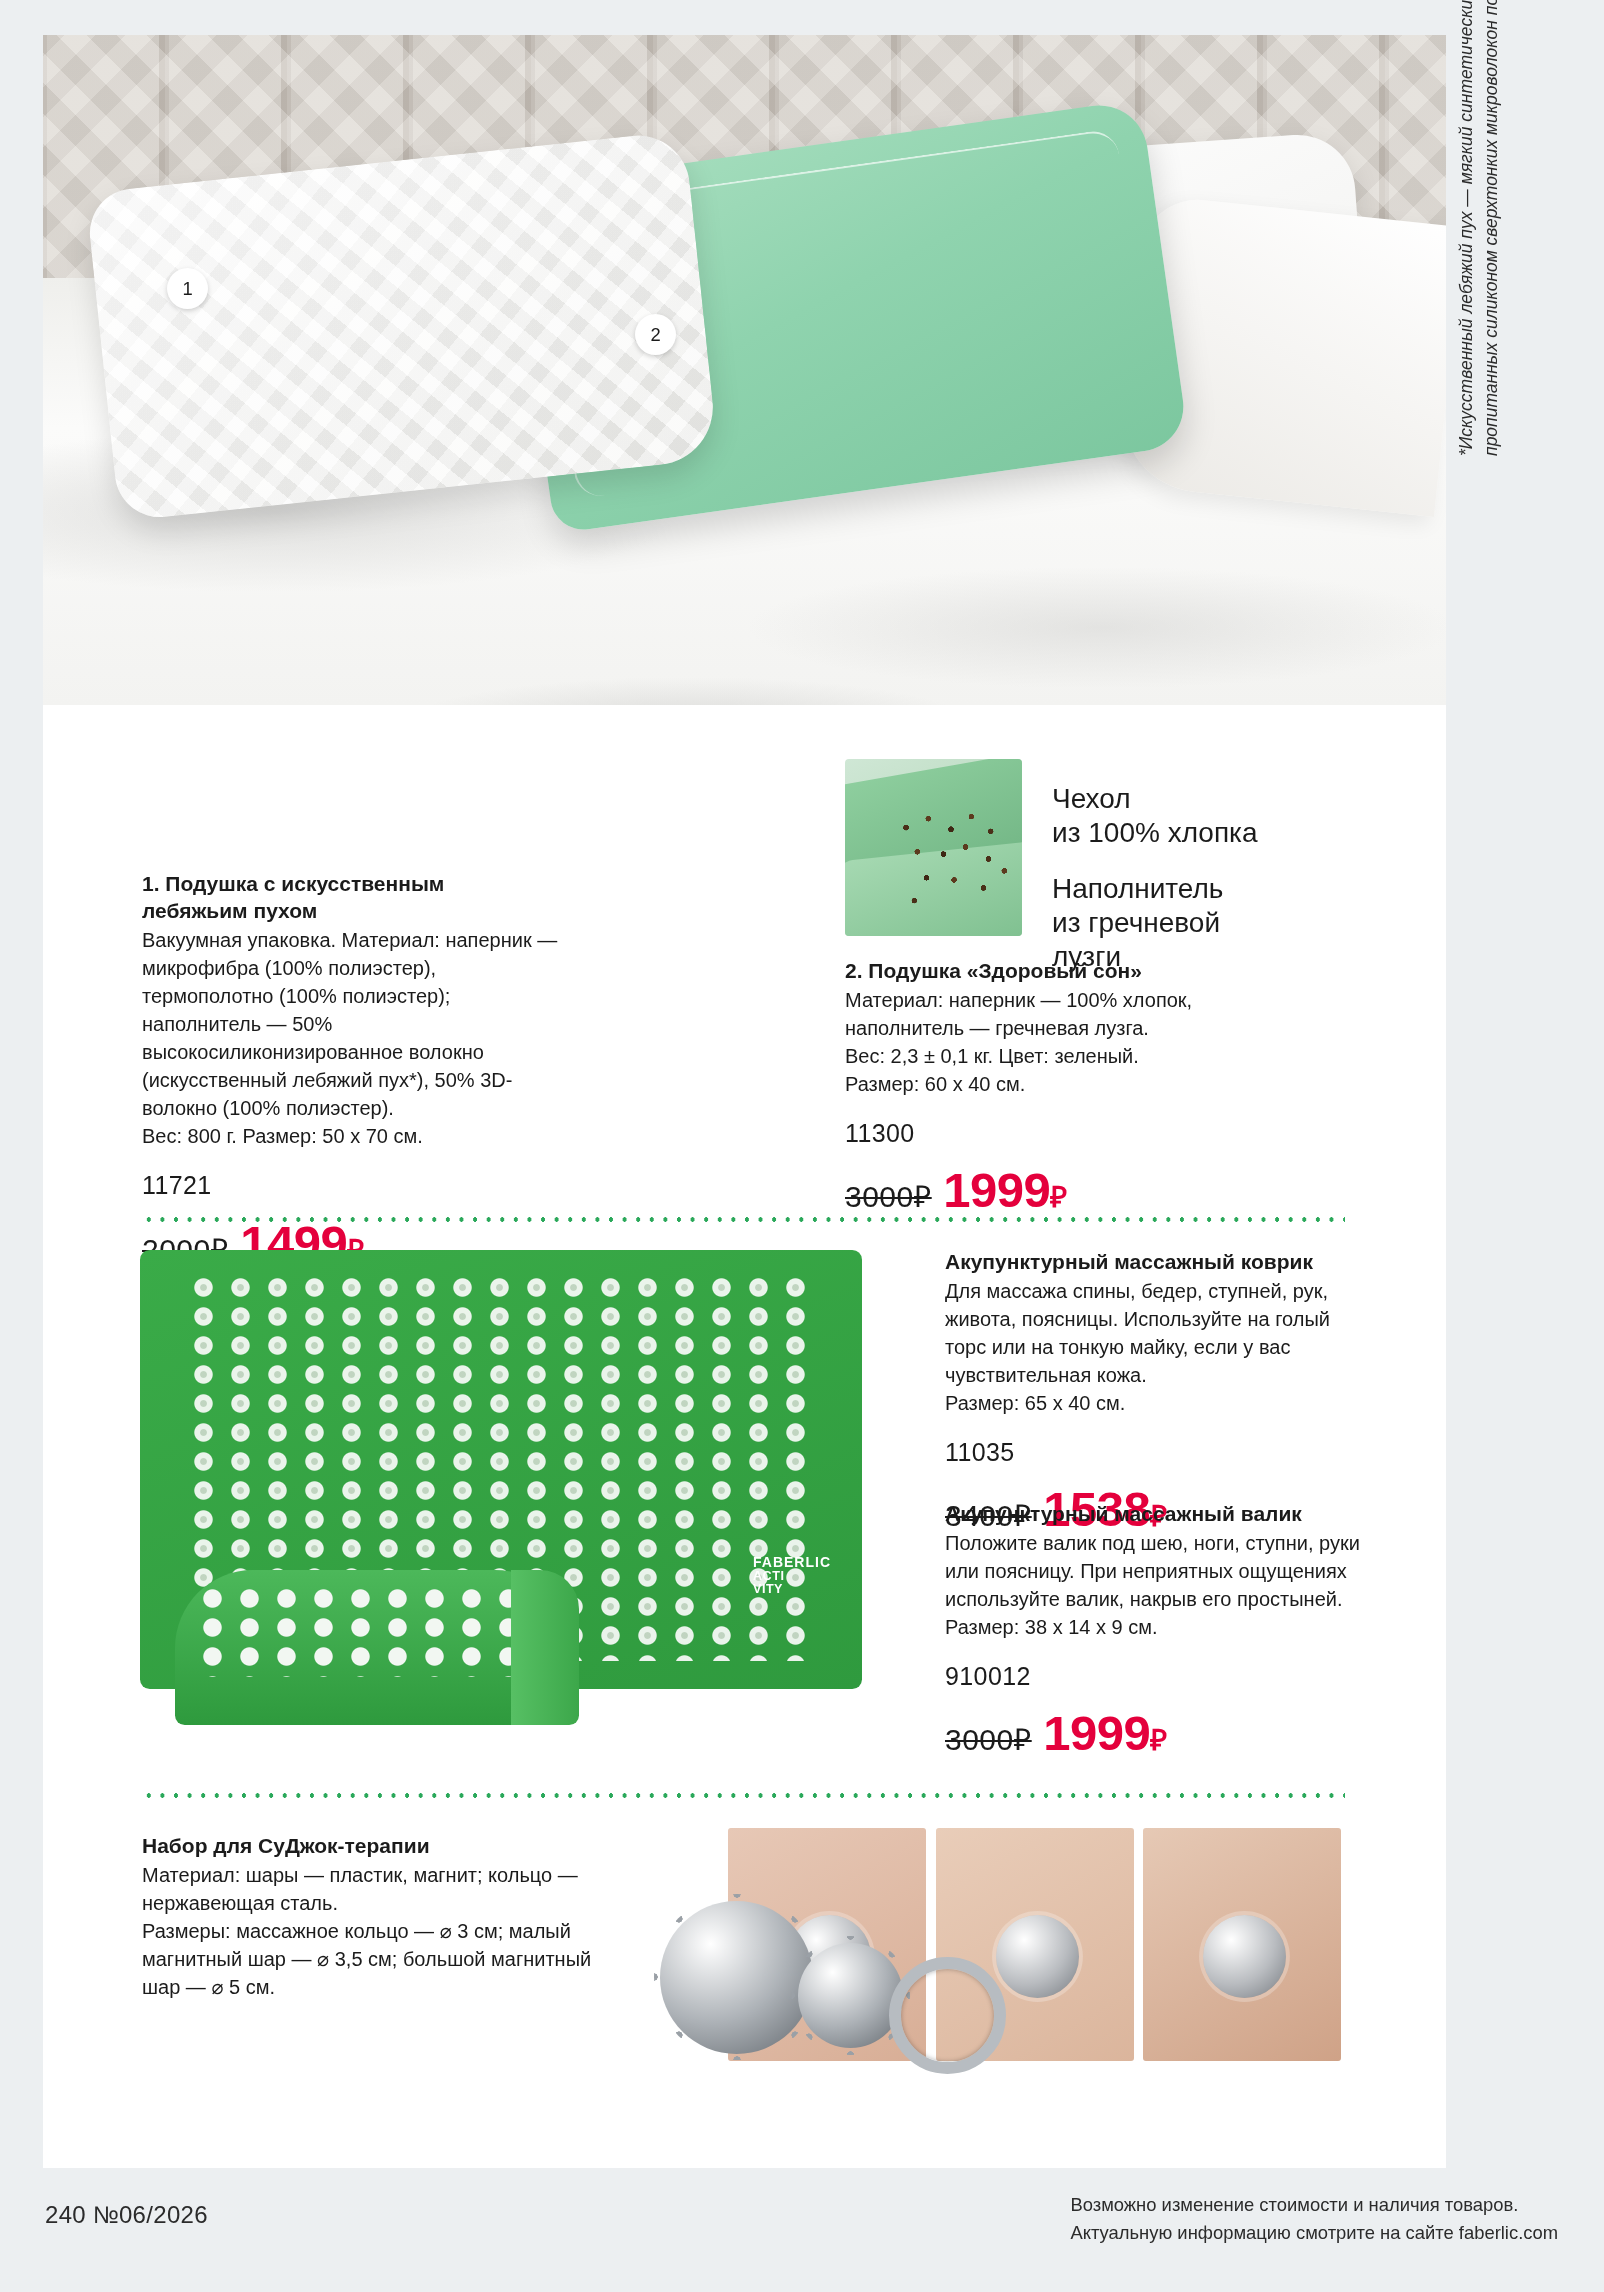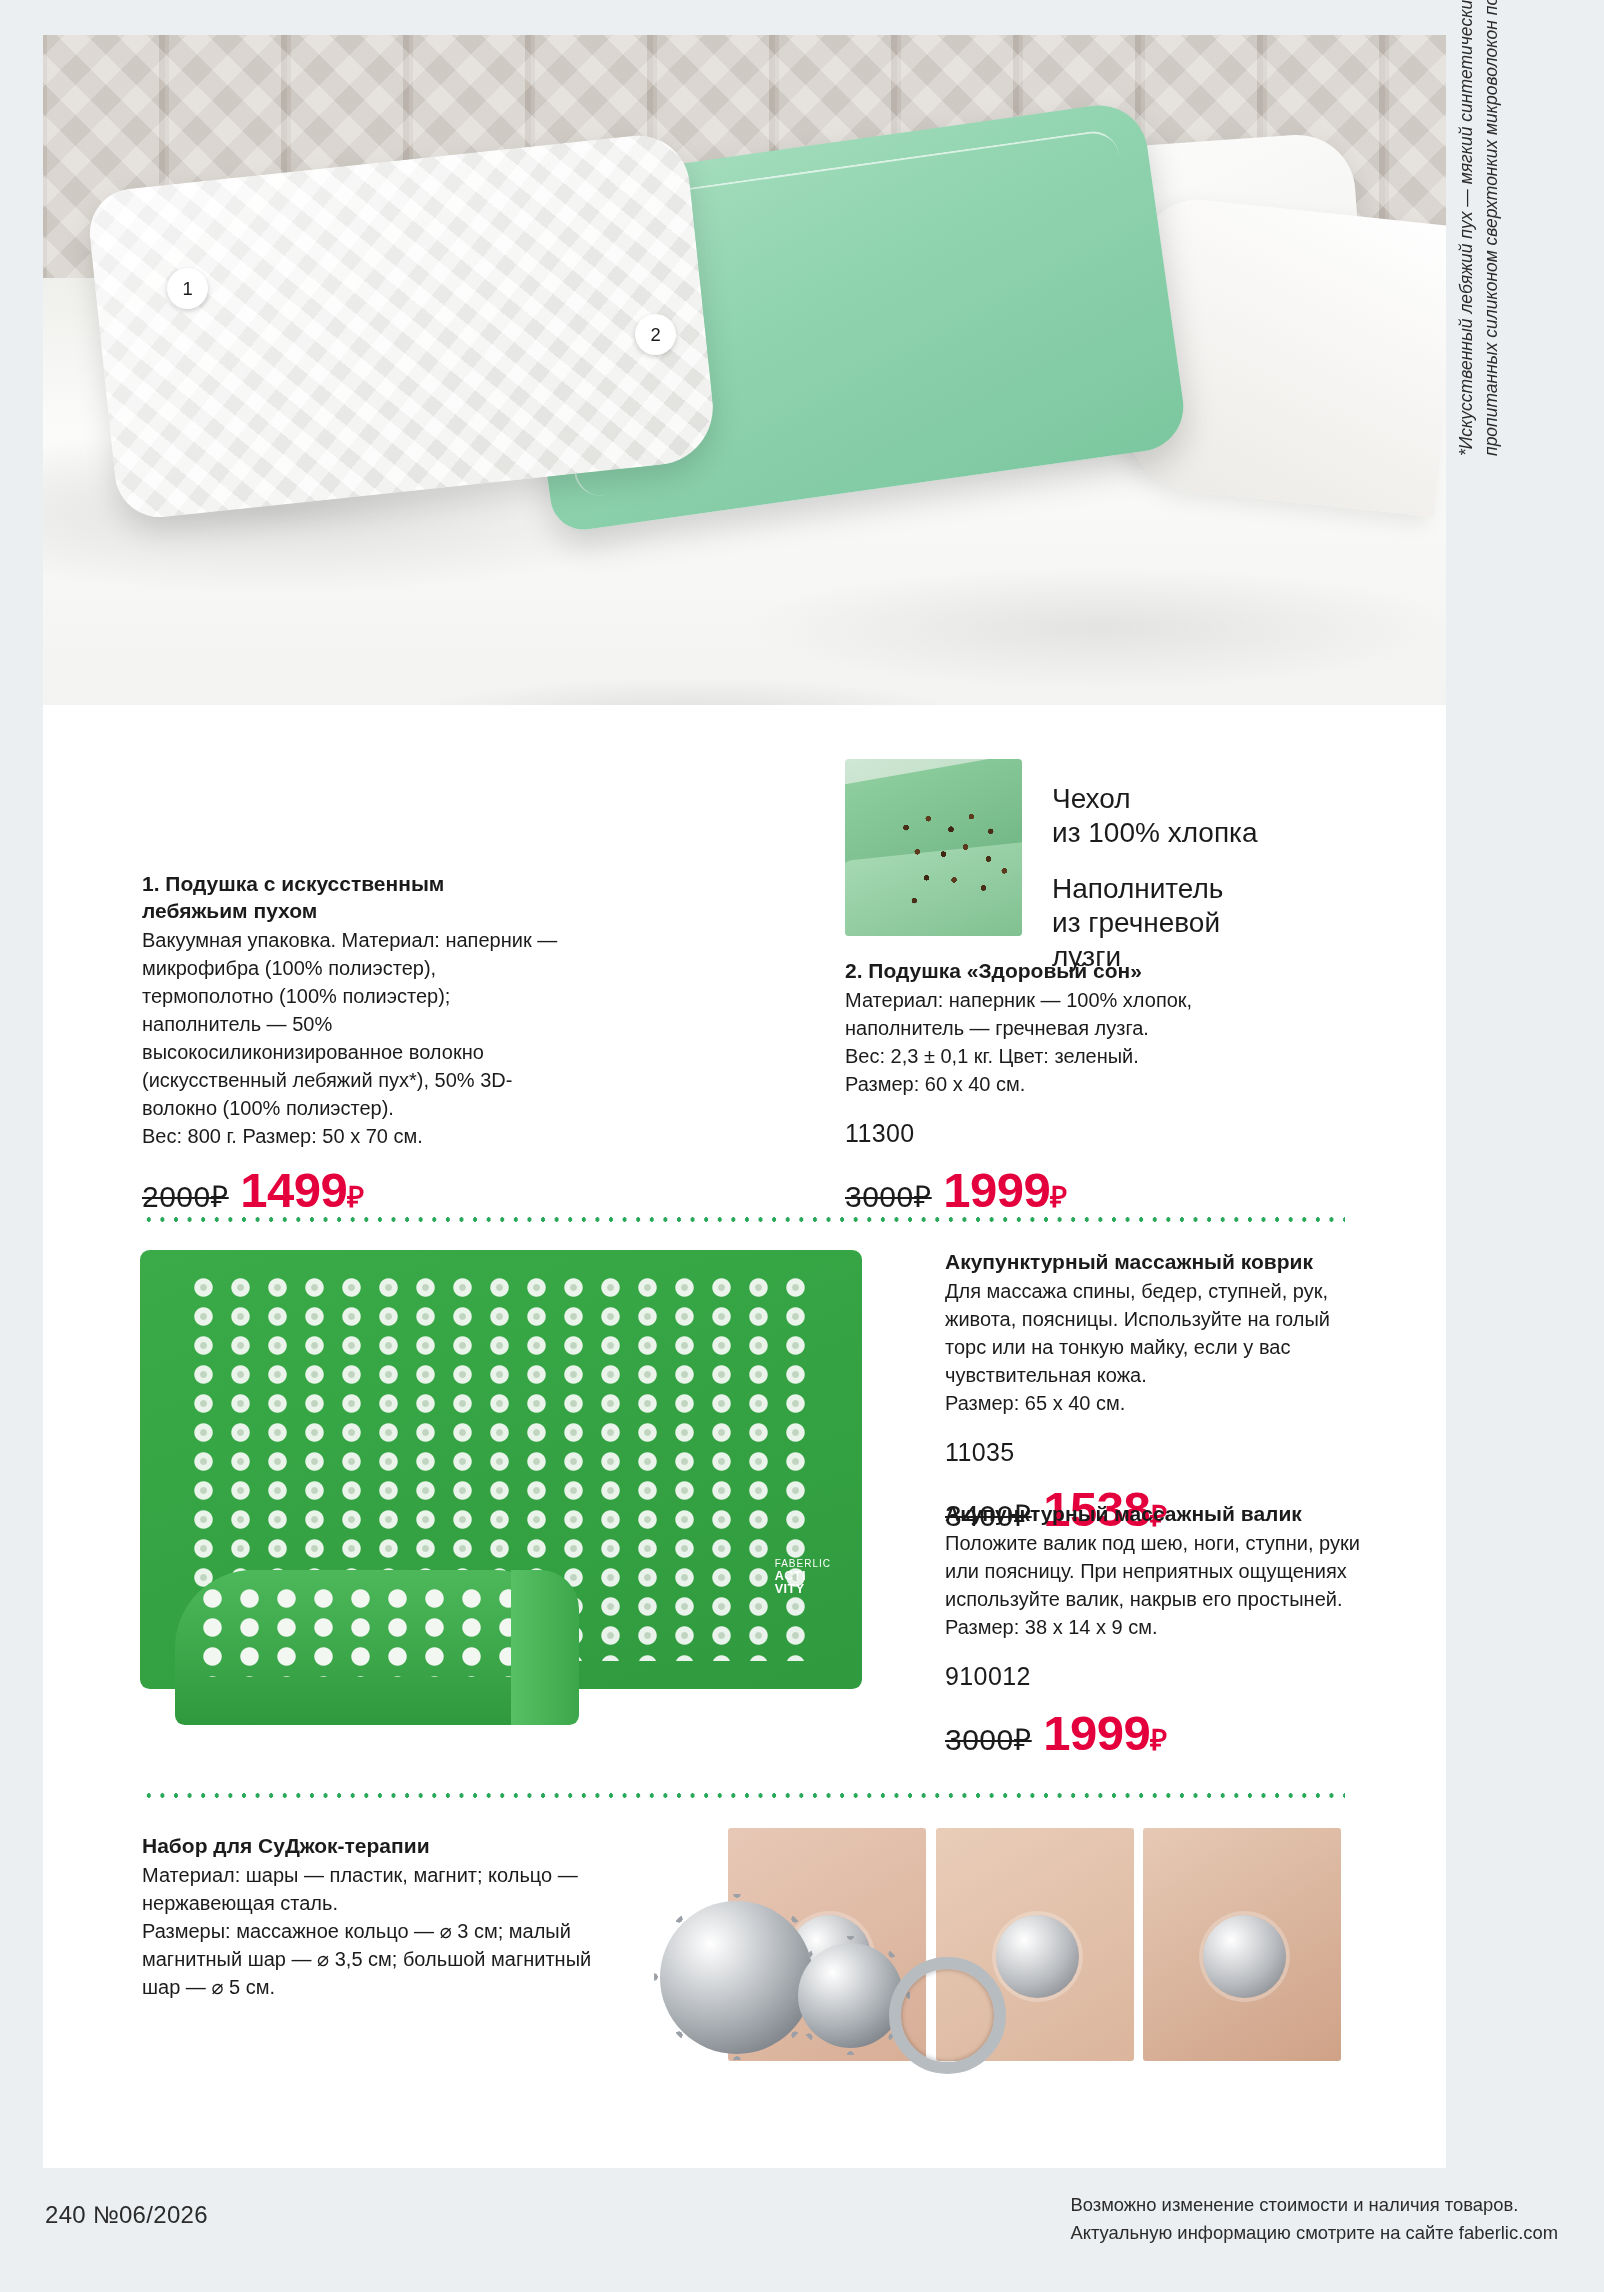--- a/index.html
+++ b/index.html
@@ -277,21 +277,21 @@
   }
   .mat .brand {
     position: absolute;
     right: 31px; bottom: 93px;
     font-size: 12.6px;
     color: #ffffff;
     line-height: 1.05;
     font-weight: bold;
     letter-spacing: 0.5px;
   }
-  .mat .brand .sm { font-size: 10px; font-weight: normal; letter-spacing: 1px; }
+  .mat .brand .sm { font-size: 14px; font-weight: bold; letter-spacing: 1px; }
   .roller {
     position: absolute;
     left: 35px; top: 320px;
     width: 398px; height: 155px;
     background: linear-gradient(180deg, #4cb85a, #2e9a3d);
     border-radius: 78px 78px 9.7px 9.7px;
   }
   .roller .spikes {
     position: absolute;
     left: 19.4px; top: 13.6px;
@@ -441,20 +441,21 @@
     </div>
   </div>
 
   <div class="col col-left-1">
     <h3>
       <span>1. Подушка с искусственным</span><br>
       <span>лебяжьим пухом</span>
     </h3>
     <p style="white-space:pre-line;">Вакуумная упаковка. Материал: наперник — микрофибра (100% полиэстер), термополотно (100% полиэстер); наполнитель — 50% высокосиликонизированное волокно (искусственный лебяжий пух*), 50% 3D-волокно (100% полиэстер).
 Вес: 800 г. Размер: 50 х 70 см.</p>
+    <div class="art">11721</div>
     <div class="price-row">
       <span class="old-price">2000₽</span>
       <span class="new-price"><span>1499</span><span class="cur">₽</span></span>
     </div>
   </div>
 
   <div class="col col-right-1">
     <h3>2. Подушка «Здоровый сон»</h3>
     <p style="white-space:pre-line;">Материал: наперник — 100% хлопок, наполнитель — гречневая лузга.
 Вес: 2,3 ± 0,1 кг. Цвет: зеленый.

